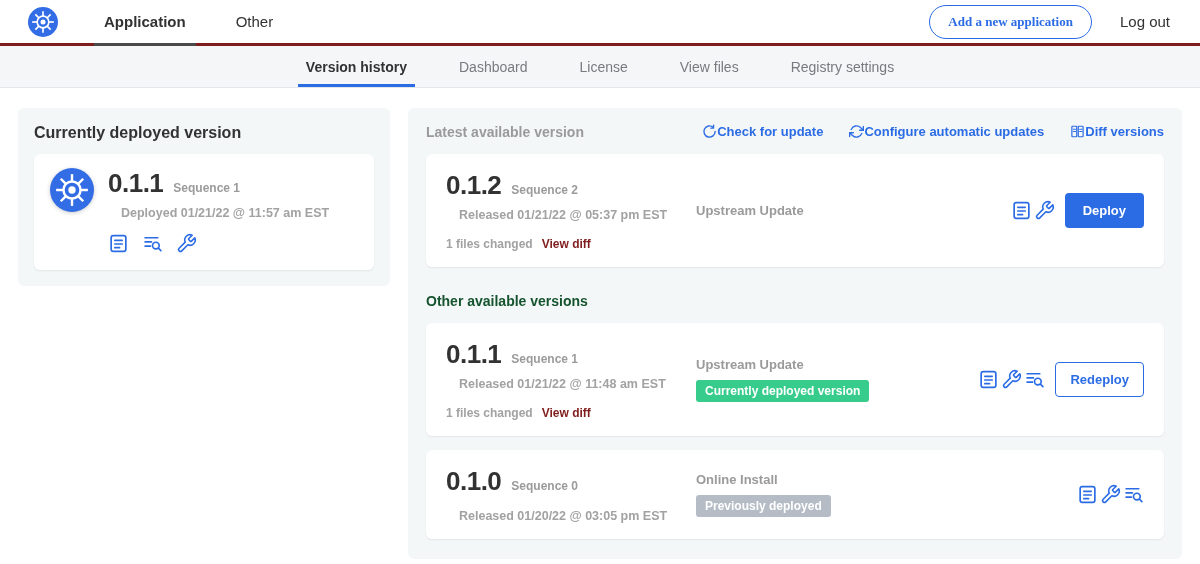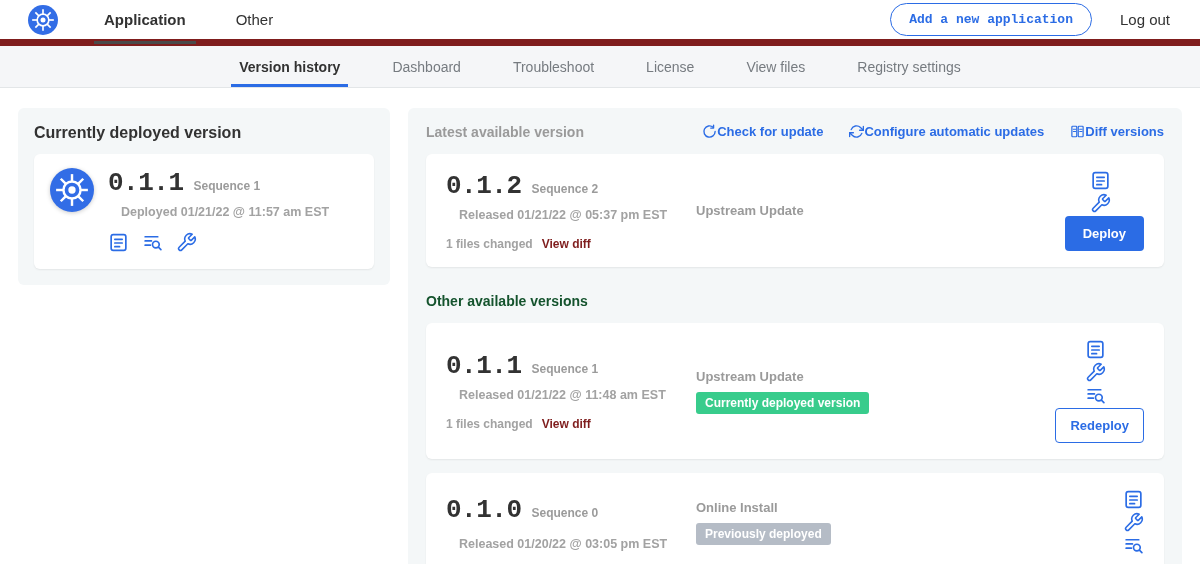--- a/index.html
+++ b/index.html
@@ -4,32 +4,32 @@
 <style>
   * { margin:0; padding:0; box-sizing:border-box; }
   html,body { width:1200px; height:564px; }
   body {
     font-family:"Liberation Sans", sans-serif;
     background:#ffffff; color:#323232; overflow:hidden;
   }
 
   
   .topbar { height:46px; display:flex; align-items:center; padding:0 26px 0 28px;
-            background:#fff; border-bottom:7px solid #7f1d1d; }
+            background:#fff; border-bottom:3px solid #7f1d1d; }
   .logo-wrap { width:30px; height:30px; margin-right:36px; flex:none; }
   .logo-wrap svg { width:100%; height:100%; display:block; }
   .app-tab { position:relative; height:46px; display:flex; align-items:center;
              padding:0 10px; margin-right:30px; font-size:15px; color:#323232; cursor:pointer; }
   .app-tab.active { font-weight:bold; }
   .app-tab.active:after { content:""; position:absolute; left:0; right:0; bottom:-1px;
                           height:3px; background:#4a4a4a; }
   .topbar-spacer { flex:1; }
   .add-app-btn { border:1px solid #2b6ce5; color:#2b6ce5; background:#fff; border-radius:17px;
                  padding:8px 18px; font-size:13px; font-weight:bold; margin-right:24px;
-                 cursor:pointer; font-family:Liberation Mono, monospace; }
+                 cursor:pointer; font-family:Liberation Serif, serif; }
   .logout { font-size:15px; color:#323232; cursor:pointer; padding:0 4px; }
 
   
   .subnav { height:42px; background:#f5f6f8; border-bottom:1px solid #e3e6e8;
             display:flex; justify-content:center; }
   .subnav-item { display:flex; align-items:center; padding:0 26px; font-size:14px;
                  color:#767b80; cursor:pointer; position:relative; }
   .subnav-item.active { color:#323232; font-weight:600; }
   .subnav-item.active:after { content:""; position:absolute; left:18px; right:18px; bottom:0;
                               height:3px; background:#2b6ce5; }
@@ -40,21 +40,21 @@
   .deployed-panel { width:372px; padding:16px; flex:none; }
   .available-panel { flex:1; padding:16px 18px 20px; }
   .panel-title-dark { font-size:16px; font-weight:bold; color:#323232; }
   .card { background:#fff; border-radius:6px; box-shadow:0 1px 2px rgba(0,0,0,0.07); }
 
   
   .deployed-card { margin-top:12px; padding:14px 16px 16px; display:flex; gap:14px; }
   .k8s-badge { width:44px; height:44px; flex:none; }
   .k8s-badge svg { width:100%; height:100%; display:block; filter:drop-shadow(0 1px 2px rgba(0,0,0,0.2)); }
   .version-line { display:flex; align-items:baseline; gap:10px; }
-  .version-number { font-size:26px; font-weight:bold; color:#323232; letter-spacing:-0.5px;font-family:Liberation Mono, monospace; }
+  .version-number { font-size:26px; font-weight:bold; color:#323232; letter-spacing:-0.5px; }
   .sequence { font-size:12px; color:#9b9b9b; font-weight:600; }
   .released { font-size:12.5px; color:#a2a2a2; font-weight:600; margin-top:7px;padding-left:13px; }
   .icon-row { display:flex; gap:13px; margin-top:13px; }
   .icon-btn { width:21px; height:21px; color:#2b6ce5; cursor:pointer; flex:none; }
   .icon-btn svg { width:100%; height:100%; display:block; }
 
   
   .available-header { display:flex; align-items:flex-start; }
   .panel-title-gray { font-size:14px; color:#9a9a9a; font-weight:600; flex:1; }
   .header-link { display:flex; align-items:center; gap:0; color:#2b6ce5; font-size:13px;
@@ -64,21 +64,21 @@
   
   .version-card { margin-top:14px; padding:16px 20px; display:flex; align-items:center; }
   .v-left { width:250px; flex:none; }
   .v-mid { flex:1; }
   .source { font-size:13px; font-weight:bold; color:#9a9a9a; }
   .badge { display:inline-block; margin-top:8px; font-size:12px; font-weight:bold;
            color:#fff; padding:4px 9px; border-radius:3px; }
   .files-line { display:flex; gap:9px; margin-top:7px; font-size:12px; align-items:baseline; }
   .files-changed { color:#a2a2a2; font-weight:600; }
   .view-diff { color:#7f1d1d; font-weight:bold; cursor:pointer;margin-top:8px; }
-  .v-right { display:flex; align-items:center; gap:2px;flex-direction:column; }
+  .v-right { display:flex; align-items:center; gap:2px; }
   .btn-deploy { background:#2b6ce5; color:#fff; border:none; border-radius:4px; font-size:13px;
                 font-weight:bold; padding:10px 18px; margin-left:8px; cursor:pointer; font-family:inherit; }
   .btn-redeploy { background:#fff; color:#2b6ce5; border:1px solid #2b6ce5; border-radius:4px;
                   font-size:13px; font-weight:bold; padding:9px 14px; margin-left:8px;
                   cursor:pointer; font-family:inherit; }
   .other-title { margin-top:26px; font-size:14px; color:#14532d; font-weight:600; }
 </style>
 </head>
 <body>
 
@@ -103,21 +103,20 @@
   <div class="app-tab active">Application</div>
   <div class="app-tab">Other</div>
   <div class="topbar-spacer"></div>
   <button class="add-app-btn">Add a new application</button>
   <div class="logout">Log out</div>
 </header>
 
 <nav class="subnav">
   <div class="subnav-item active">Version history</div>
   <div class="subnav-item">Dashboard</div>
-  <div class="subnav-item">Troubleshoot</div>
   <div class="subnav-item">License</div>
   <div class="subnav-item">View files</div>
   <div class="subnav-item">Registry settings</div>
 </nav>
 
 <main class="main">
 
   <aside class="panel deployed-panel">
     <h2 class="panel-title-dark">Currently deployed version</h2>
     <div class="card deployed-card">

